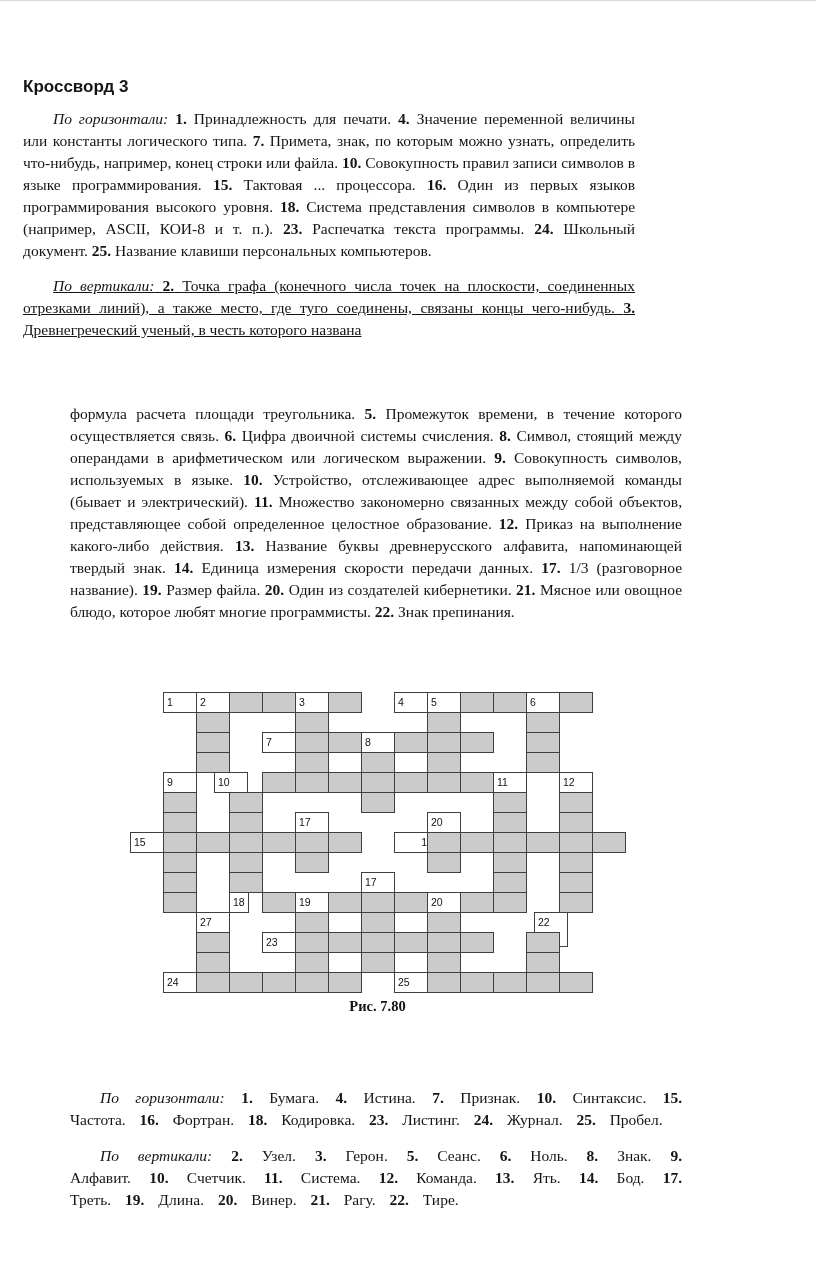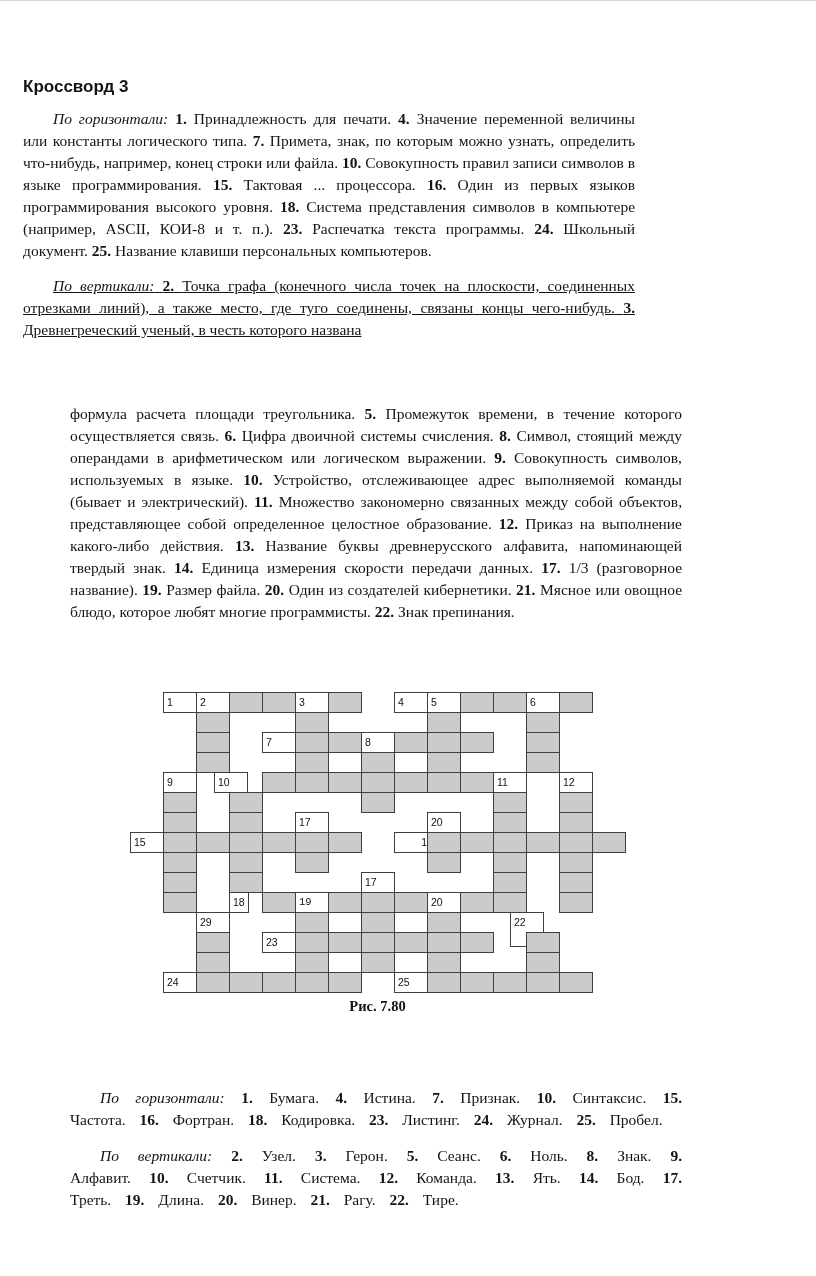--- a/index.html
+++ b/index.html
@@ -148,33 +148,33 @@
       <div class="cell fill" style="left: 363px; top: 160px; width: 34px; height: 21px; background: rgb(203, 203, 203);"></div>
       <div class="cell fill" style="left: 429px; top: 160px; width: 34px; height: 21px; background: rgb(203, 203, 203);"></div>
       <div class="cell fill" style="left: 33px; top: 180px; width: 34px; height: 21px; background: rgb(203, 203, 203);"></div>
       <div class="cell fill" style="left: 99px; top: 180px; width: 34px; height: 21px; background: rgb(203, 203, 203);"></div>
       <div class="cell start" style="left: 231px; top: 180px; width: 34px; height: 29px;"><span>17</span></div>
       <div class="cell fill" style="left: 363px; top: 180px; width: 34px; height: 21px; background: rgb(203, 203, 203);"></div>
       <div class="cell fill" style="left: 429px; top: 180px; width: 34px; height: 21px; background: rgb(203, 203, 203);"></div>
       <div class="cell fill" style="left: 33px; top: 200px; width: 34px; height: 21px; background: rgb(203, 203, 203);"></div>
       <div class="cell start" style="left: 99px; top: 200px; width: 20px; height: 21px;"><span>18</span></div>
       <div class="cell fill" style="left: 132px; top: 200px; width: 34px; height: 21px; background: rgb(203, 203, 203);"></div>
-      <div class="cell start" style="left: 165px; top: 200px; width: 34px; height: 21px; font-family: Liberation Mono, monospace;"><span>19</span></div>
+      <div class="cell start" style="left: 165px; top: 200px; width: 34px; height: 21px;"><span>19</span></div>
       <div class="cell fill" style="left: 198px; top: 200px; width: 34px; height: 21px; background: rgb(203, 203, 203);"></div>
       <div class="cell fill" style="left: 231px; top: 200px; width: 34px; height: 21px; background: rgb(203, 203, 203);"></div>
       <div class="cell fill" style="left: 264px; top: 200px; width: 34px; height: 21px; background: rgb(203, 203, 203);"></div>
       <div class="cell start" style="left: 297px; top: 200px; width: 34px; height: 21px;"><span>20</span></div>
       <div class="cell fill" style="left: 330px; top: 200px; width: 34px; height: 21px; background: rgb(203, 203, 203);"></div>
       <div class="cell fill" style="left: 363px; top: 200px; width: 34px; height: 21px; background: rgb(203, 203, 203);"></div>
       <div class="cell fill" style="left: 429px; top: 200px; width: 34px; height: 21px; background: rgb(203, 203, 203);"></div>
-      <div class="cell start" style="left: 66px; top: 220px; width: 34px; height: 21px;"><span>29</span></div>
+      <div class="cell start" style="left: 66px; top: 220px; width: 34px; height: 21px;"><span>27</span></div>
       <div class="cell fill" style="left: 165px; top: 220px; width: 34px; height: 21px; background: rgb(203, 203, 203);"></div>
       <div class="cell fill" style="left: 231px; top: 220px; width: 34px; height: 21px; background: rgb(203, 203, 203);"></div>
       <div class="cell fill" style="left: 297px; top: 220px; width: 34px; height: 21px; background: rgb(203, 203, 203);"></div>
-      <div class="cell start" style="left: 380px; top: 220px; width: 34px; height: 35px;"><span>22</span></div>
+      <div class="cell start" style="left: 404px; top: 220px; width: 34px; height: 35px;"><span>22</span></div>
       <div class="cell fill" style="left: 66px; top: 240px; width: 34px; height: 21px; background: rgb(203, 203, 203);"></div>
       <div class="cell start" style="left: 132px; top: 240px; width: 34px; height: 21px;"><span>23</span></div>
       <div class="cell fill" style="left: 165px; top: 240px; width: 34px; height: 21px; background: rgb(203, 203, 203);"></div>
       <div class="cell fill" style="left: 198px; top: 240px; width: 34px; height: 21px; background: rgb(203, 203, 203);"></div>
       <div class="cell fill" style="left: 231px; top: 240px; width: 34px; height: 21px; background: rgb(203, 203, 203);"></div>
       <div class="cell fill" style="left: 264px; top: 240px; width: 34px; height: 21px; background: rgb(203, 203, 203);"></div>
       <div class="cell fill" style="left: 297px; top: 240px; width: 34px; height: 21px; background: rgb(203, 203, 203);"></div>
       <div class="cell fill" style="left: 330px; top: 240px; width: 34px; height: 21px; background: rgb(203, 203, 203);"></div>
       <div class="cell fill" style="left: 396px; top: 240px; width: 34px; height: 21px; background: rgb(203, 203, 203);"></div>
       <div class="cell fill" style="left: 66px; top: 260px; width: 34px; height: 21px; background: rgb(203, 203, 203);"></div>

